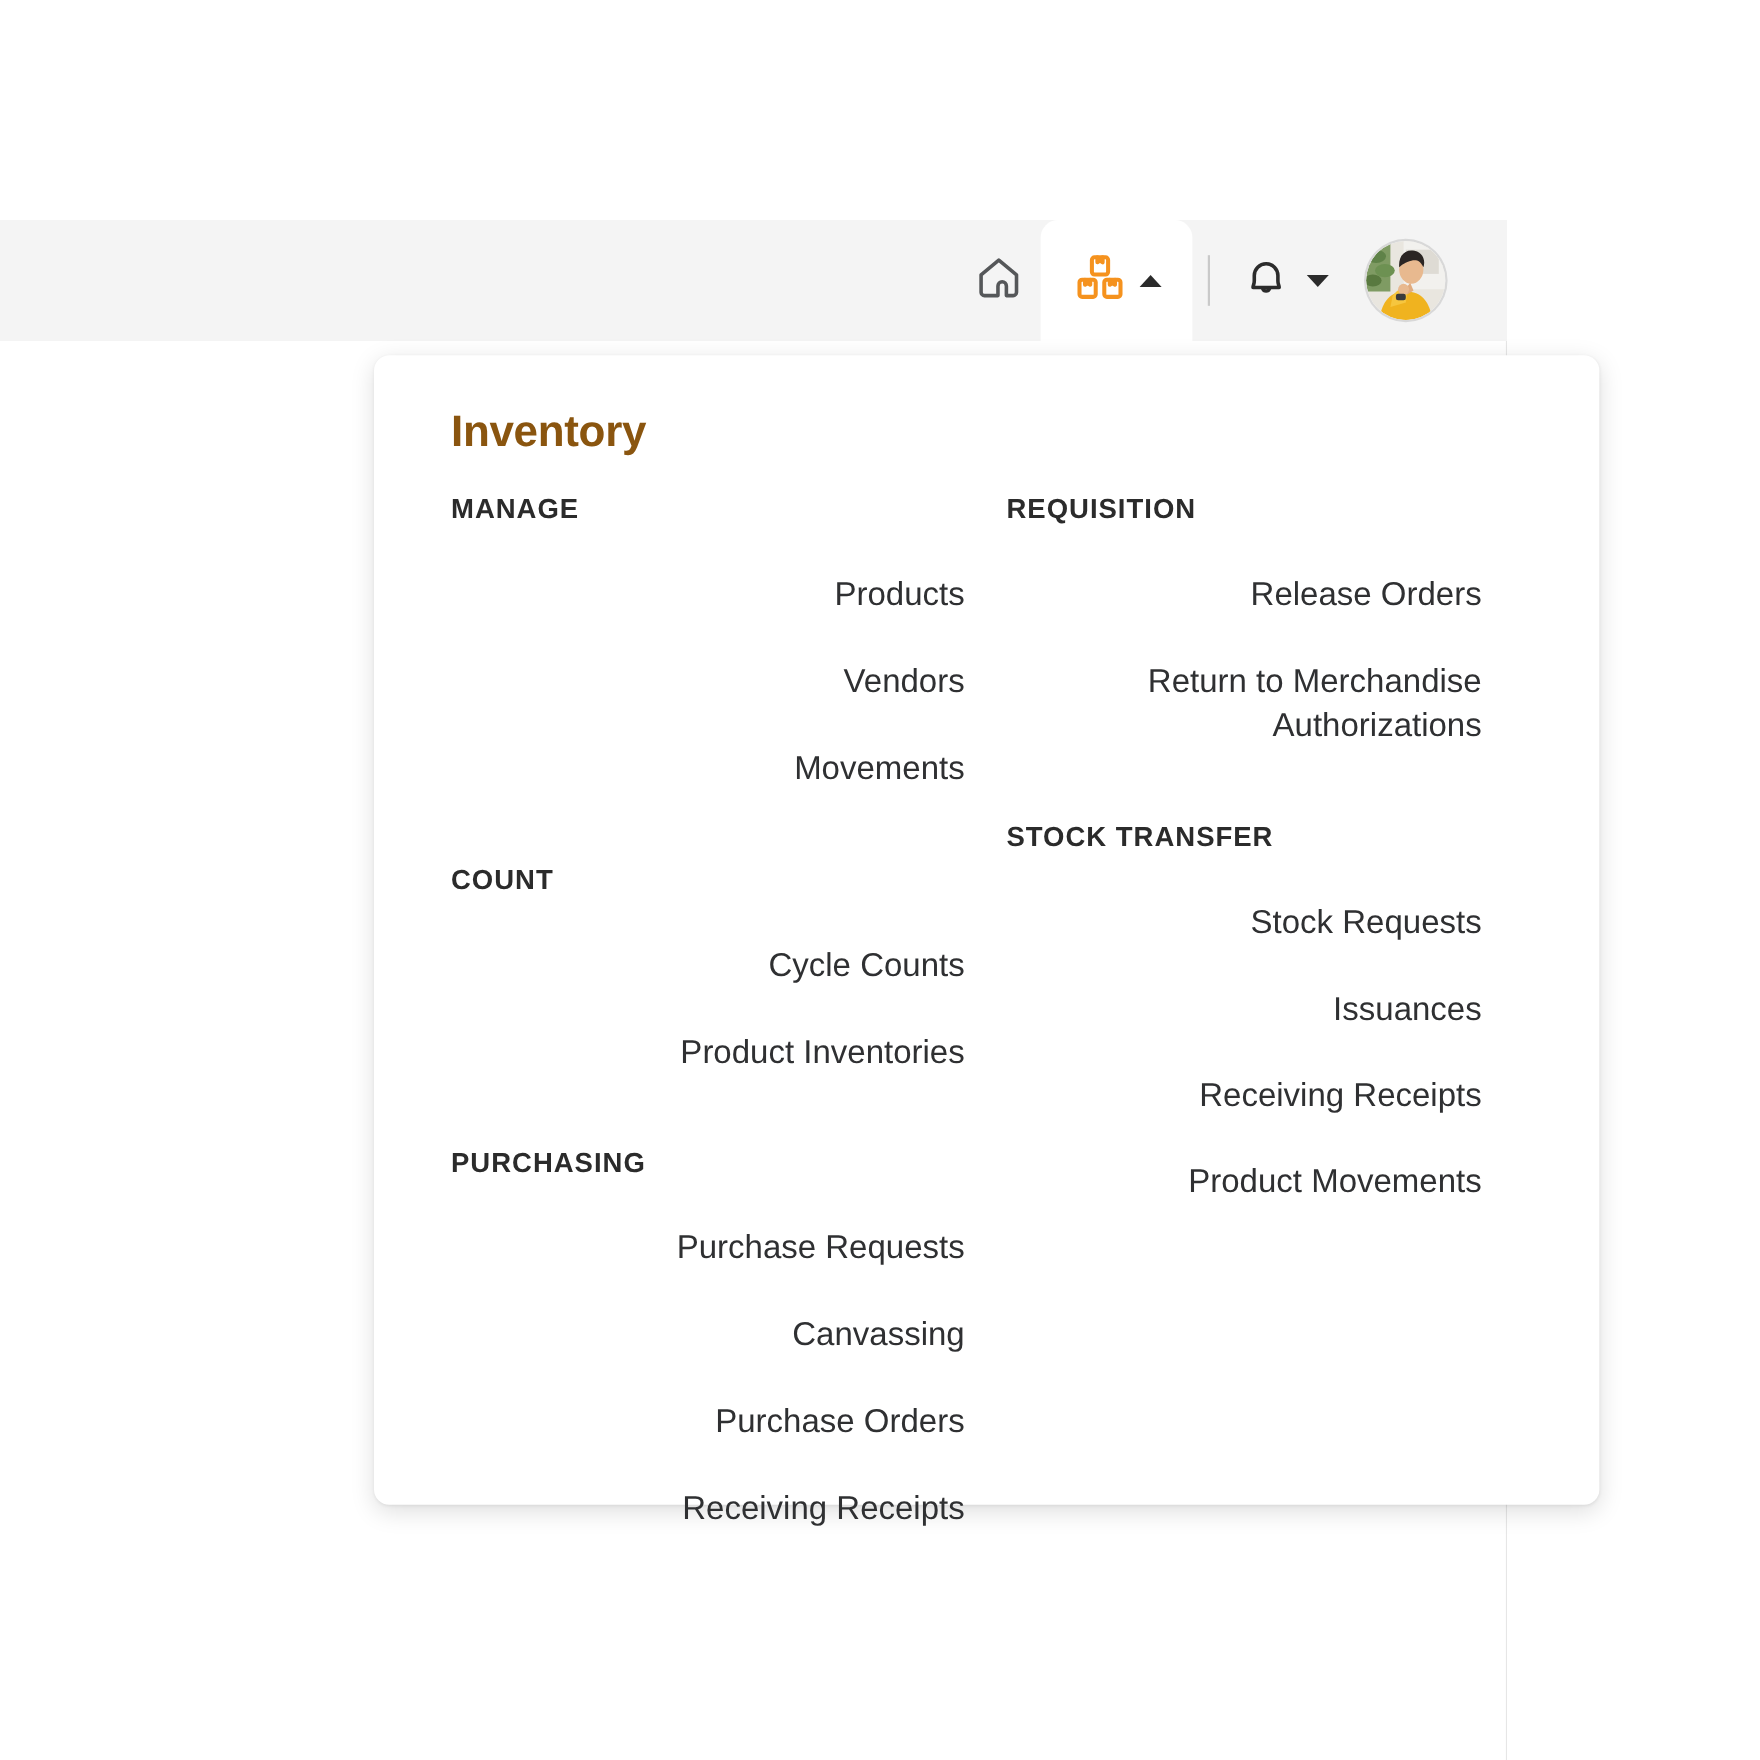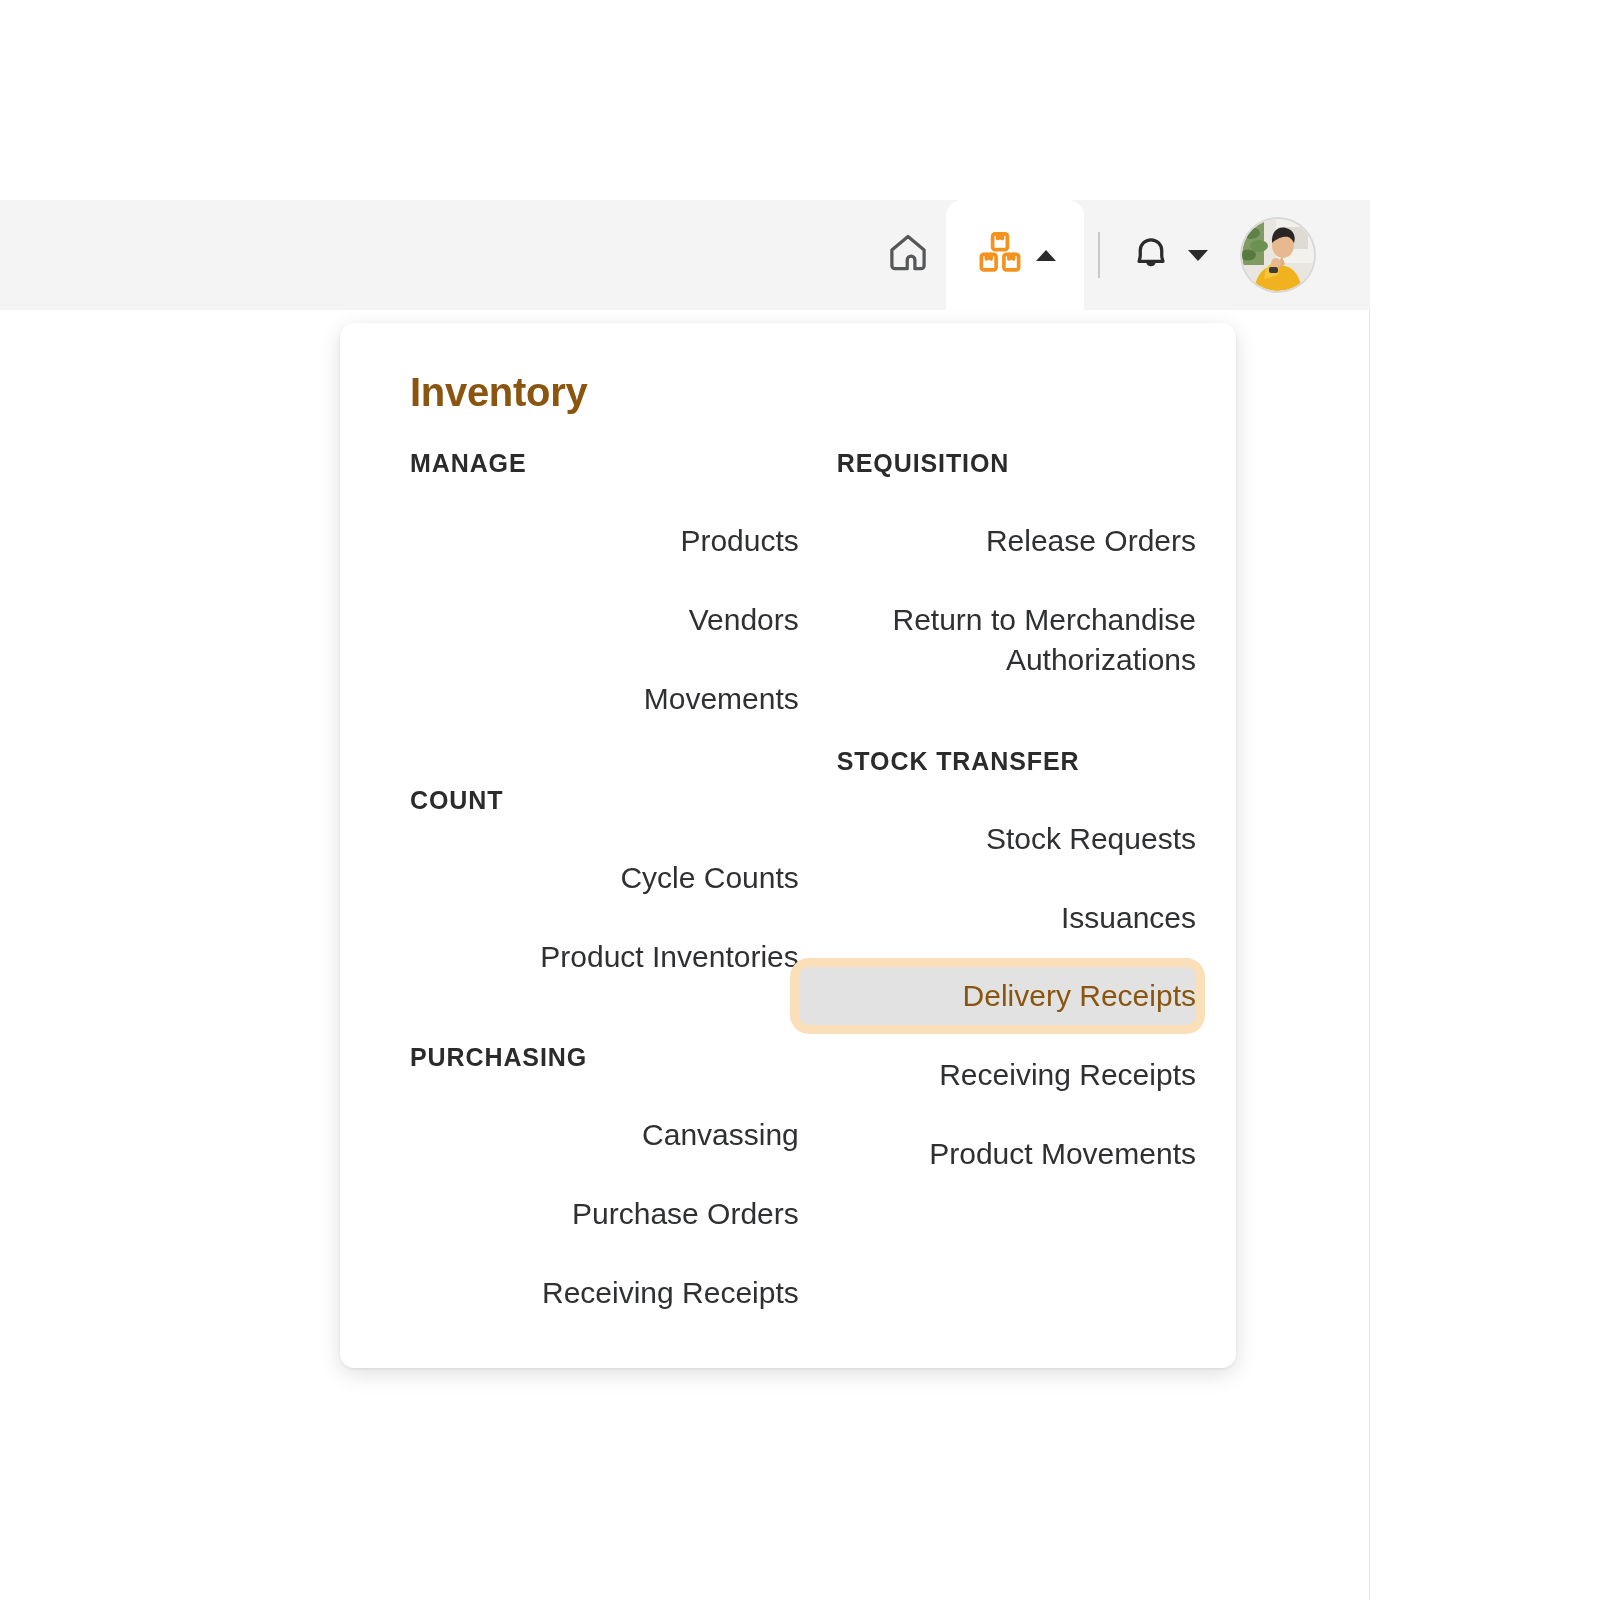--- a/index.html
+++ b/index.html
@@ -109,21 +109,21 @@
     box-shadow: 0 0 0 2px #d8d8d8;
     cursor: pointer;
     flex: none;
   }
 
   
   .panel {
     position: absolute;
     left: 340px;
     top: 323px;
-    width: 896px;
+    width: 1114px;
     height: 1045px;
     background: #ffffff;
     border-radius: 14px;
     box-shadow: 0 6px 22px rgba(0,0,0,0.13), 0 1px 3px rgba(0,0,0,0.07);
     box-sizing: border-box;
     padding: 30px 40px 40px 32px;
   }
 
   .panel-title {
     color: #8a550f;
@@ -263,34 +263,34 @@
       <div class="section-head">MANAGE</div>
       <div class="menu-item">Products</div>
       <div class="menu-item">Vendors</div>
       <div class="menu-item">Movements</div>
 
       <div class="section-head gap">COUNT</div>
       <div class="menu-item">Cycle Counts</div>
       <div class="menu-item">Product Inventories</div>
 
       <div class="section-head gap">PURCHASING</div>
+      <div class="menu-item">Purchase Requests</div>
       <div class="menu-item">Canvassing</div>
       <div class="menu-item">Purchase Orders</div>
       <div class="menu-item">Receiving Receipts</div>
     </div>
 
     <div class="col col-right">
 
       <div class="section-head">REQUISITION</div>
       <div class="menu-item">Release Orders</div>
       <div class="menu-item two-line">Return to Merchandise Authorizations</div>
 
       <div class="section-head gap">STOCK TRANSFER</div>
       <div class="menu-item">Stock Requests</div>
       <div class="menu-item">Issuances</div>
-      <div class="menu-item selected">Delivery Receipts</div>
       <div class="menu-item">Receiving Receipts</div>
 
       <div class="menu-item">Product Movements</div>
     </div>
 
   </div>
 </div>
 
 </body></html>

